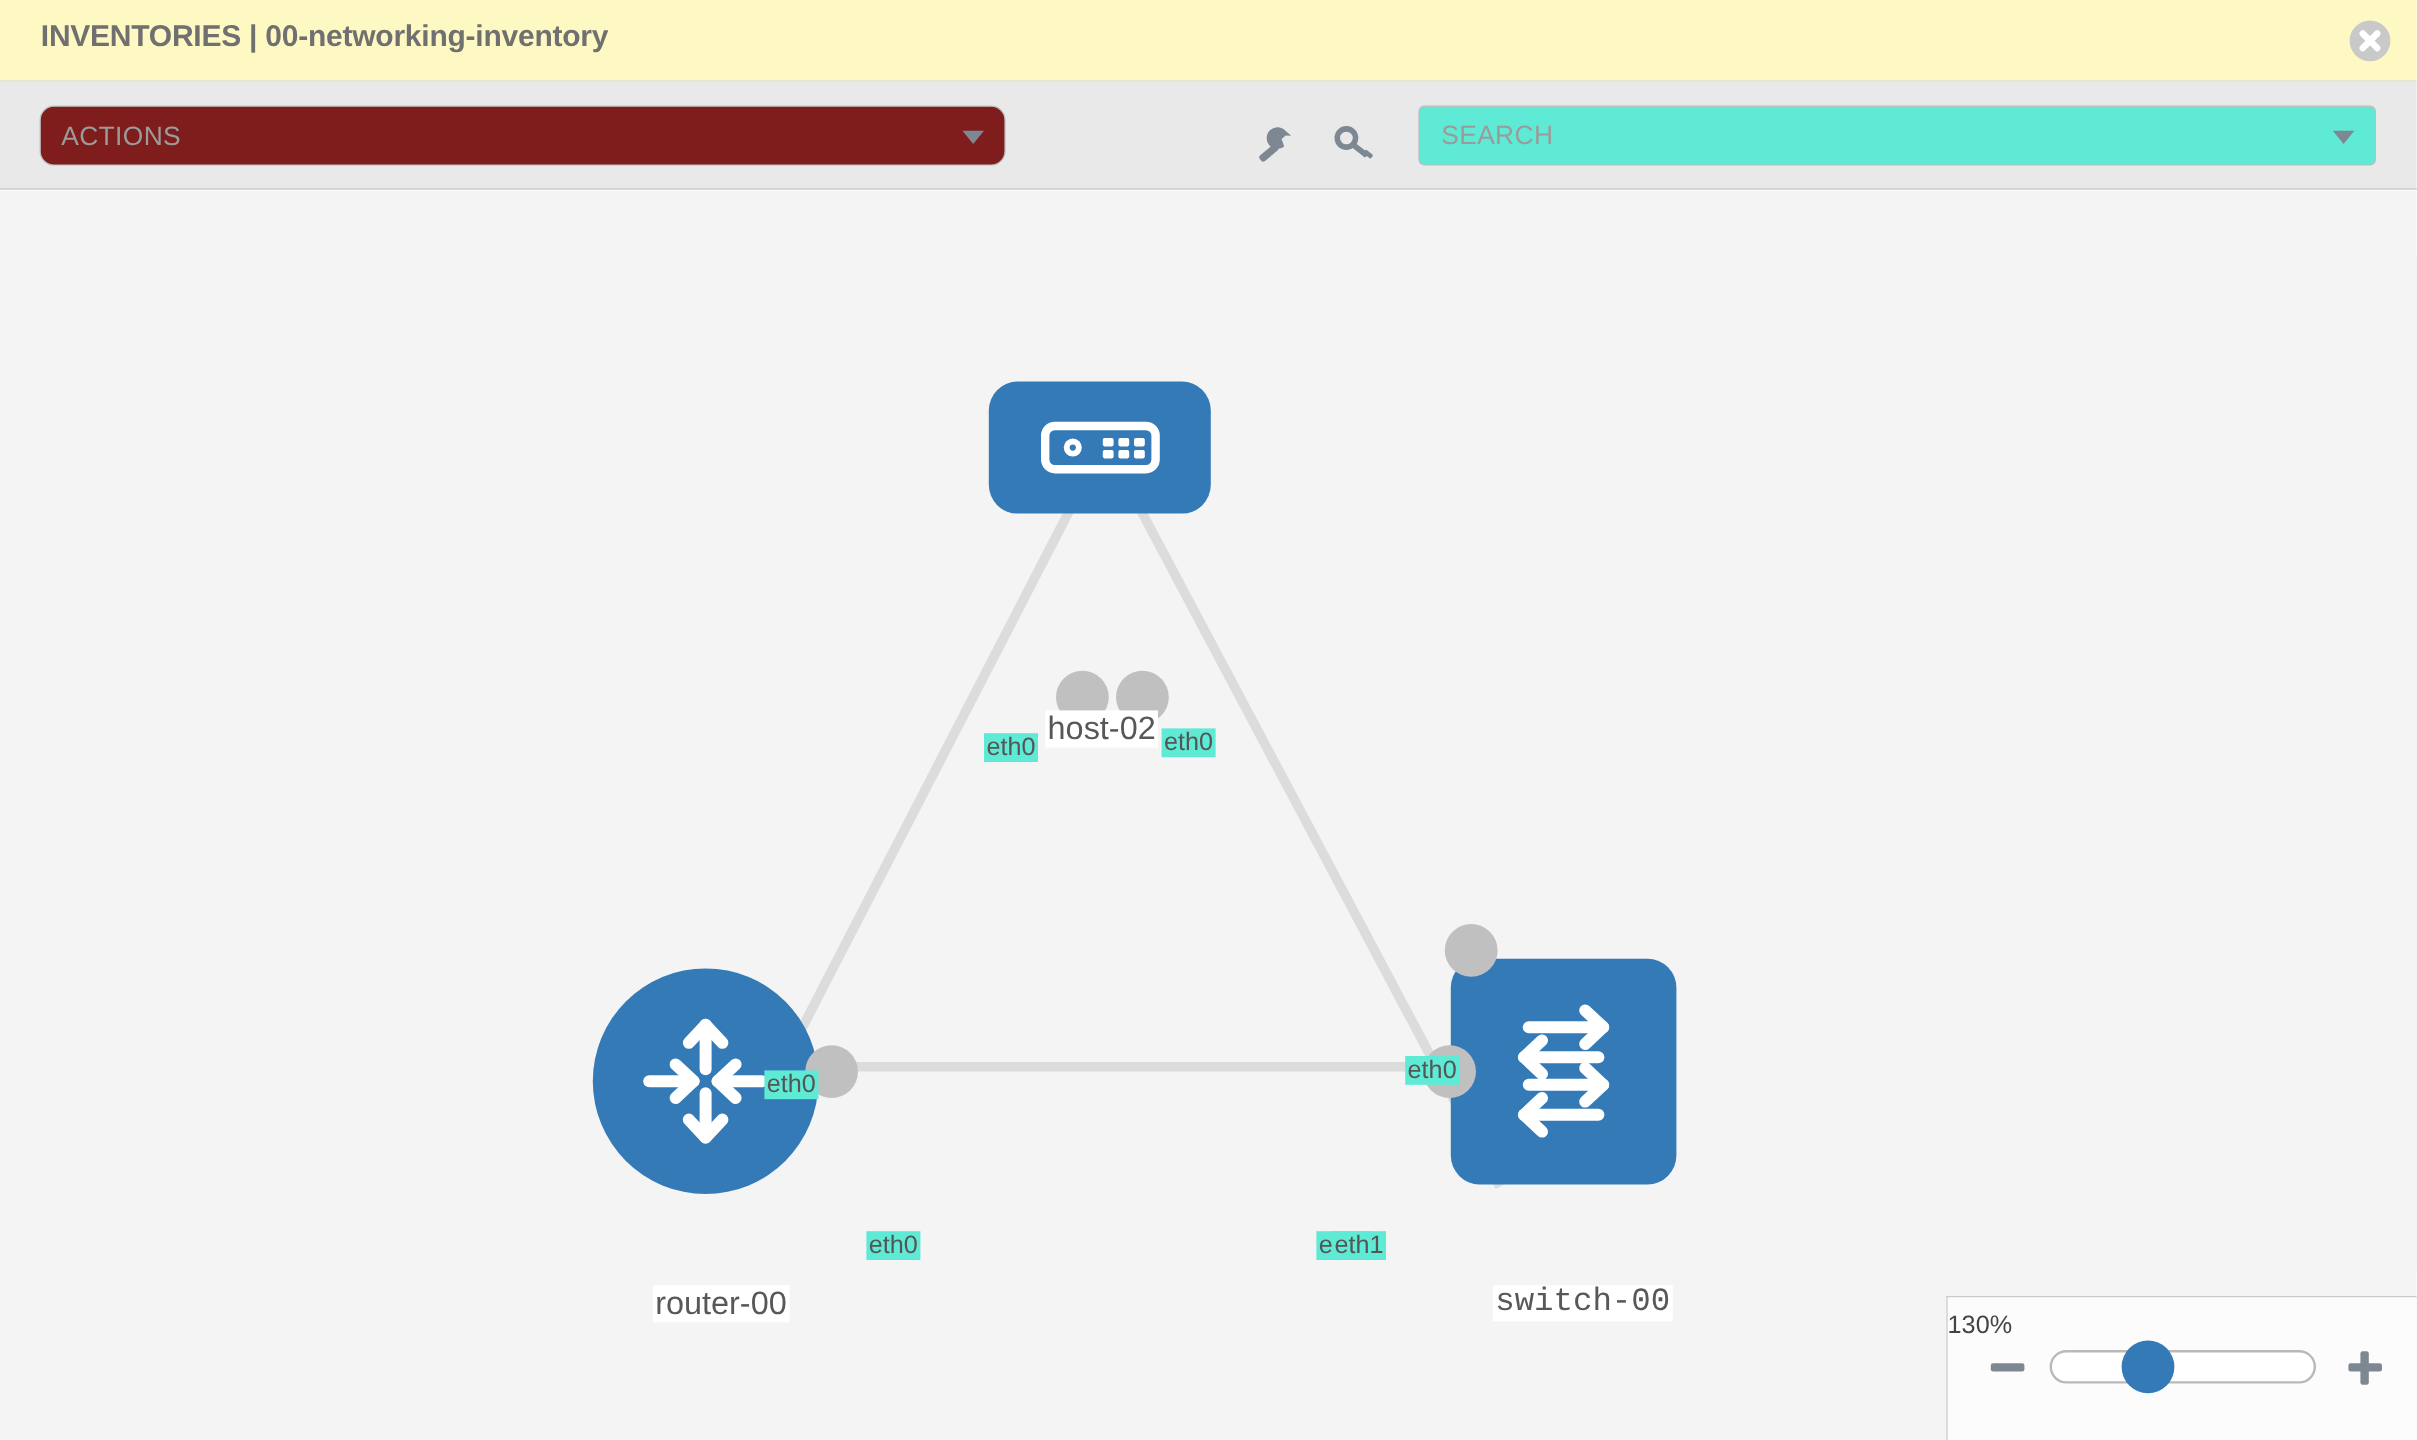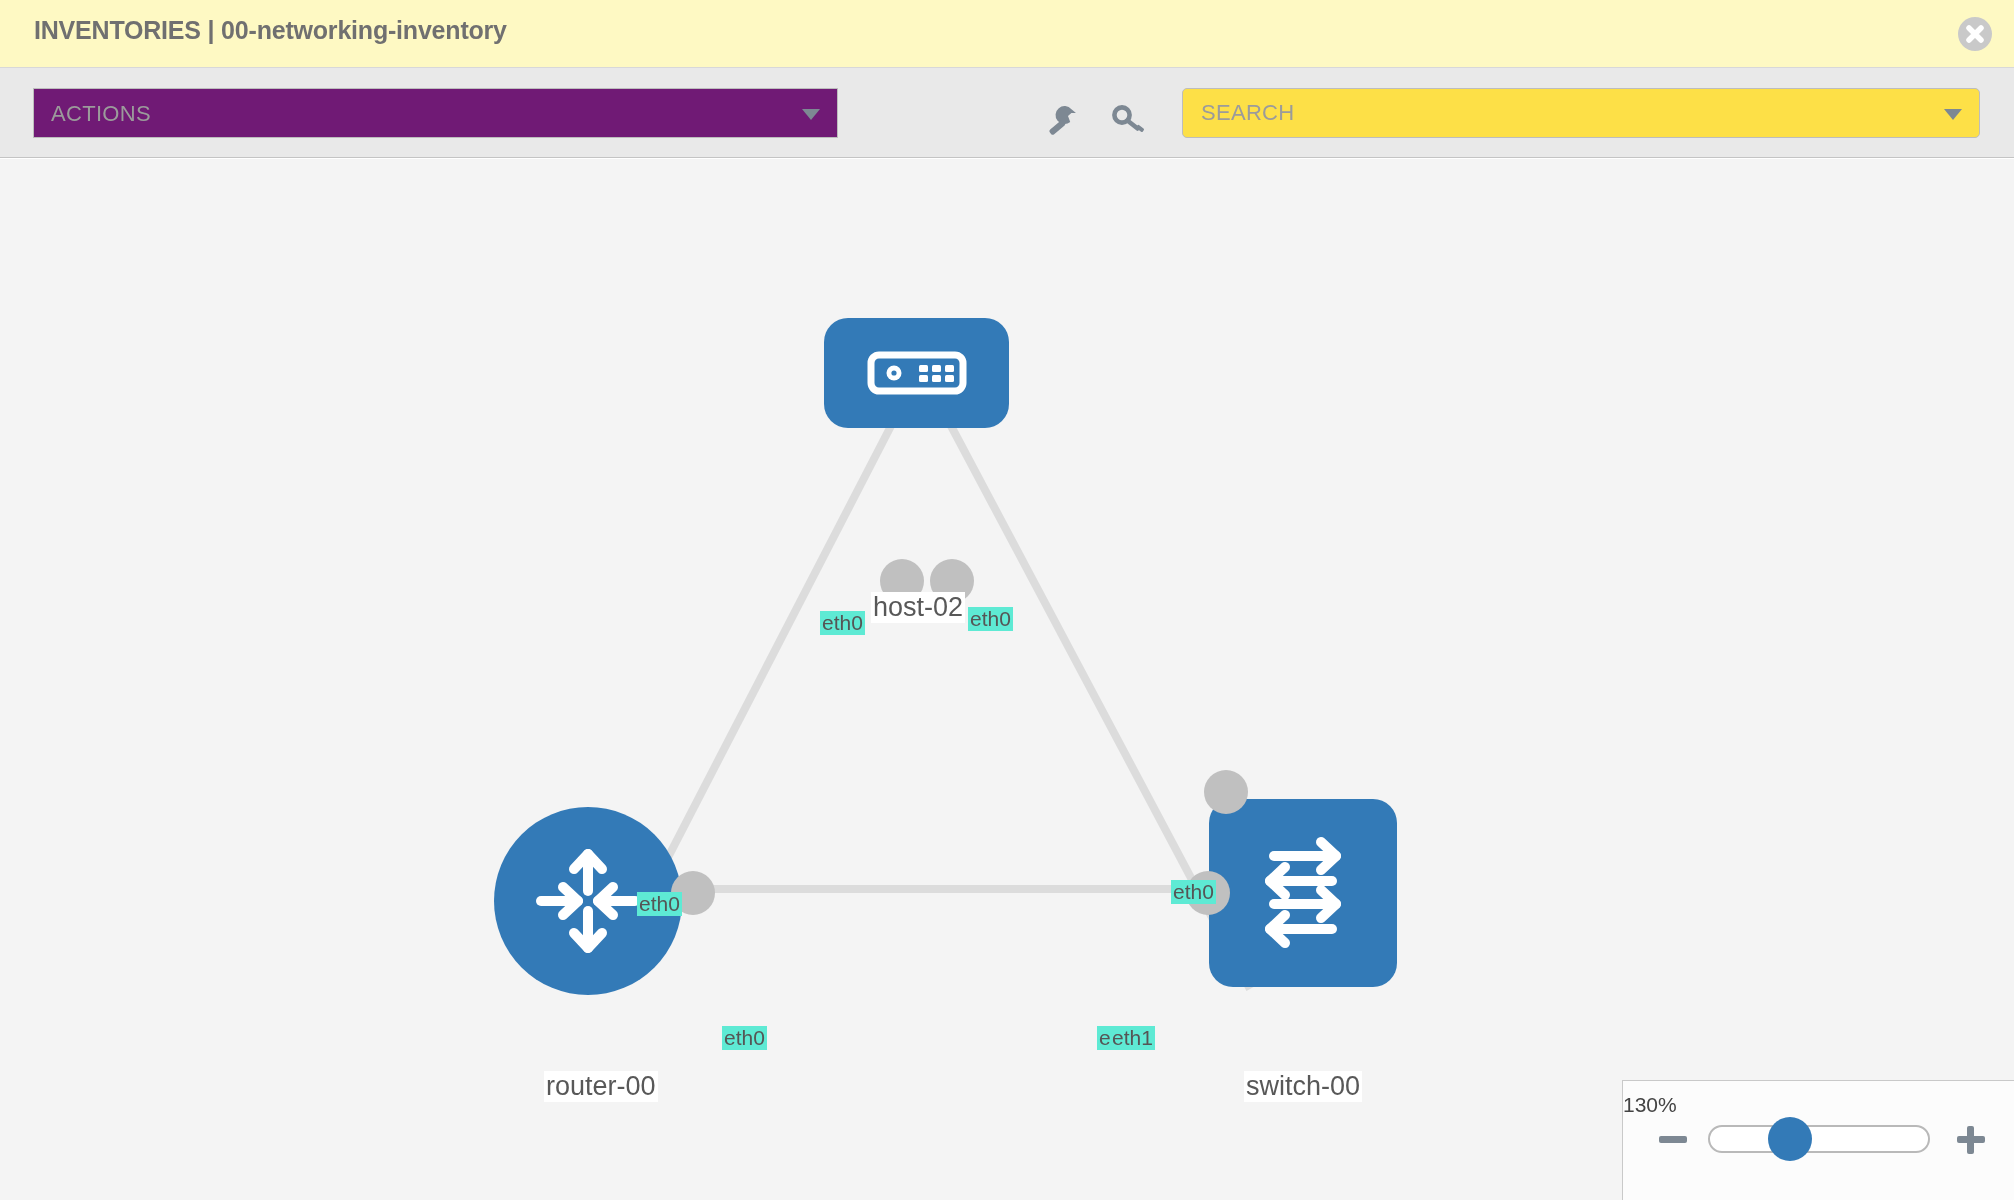--- a/index.html
+++ b/index.html
@@ -51,23 +51,23 @@
     position: absolute;
     left: 0; top: 68px;
     width: 2014px; height: 90px;
     background: #e9e9e9;
     border-bottom: 1px solid #c4c4c4;
   }
   .actions-select {
     position: absolute;
     left: 33px; top: 20px;
     width: 805px; height: 50px;
-    background: #701a75;
+    background: #7f1d1d;
     border: 1px solid #bdbdbd;
-    border-radius: 0;
+    border-radius: 12px;
     cursor: pointer;
   }
   .actions-select .label {
     position: absolute;
     left: 17px; top: 12px;
     font-size: 22px;
     color: #9b9b9b;
     letter-spacing: 0.3px;
   }
   .caret {
@@ -85,21 +85,21 @@
     width: 40px; height: 40px;
     cursor: pointer;
   }
   .tool-icon.wrench { left: 1040px; }
   .tool-icon.key    { left: 1108px; }
 
   .search-box {
     position: absolute;
     left: 1182px; top: 20px;
     width: 798px; height: 50px;
-    background: #fde047;
+    background: #5eead4;
     border: 1px solid #bdbdbd;
     border-radius: 5px;
     cursor: text;
   }
   .search-box input {
     position: absolute;
     left: 16px; top: 8px;
     width: 720px; height: 32px;
     border: none; outline: none;
     background: transparent;
@@ -326,21 +326,21 @@
             <line x1="30" y1="70" x2="92" y2="70"></line>
             <polyline points="77,56 92,70 77,84"></polyline>
             <line x1="88" y1="95" x2="26" y2="95"></line>
             <polyline points="41,81 26,95 41,109"></polyline>
           </g>
         </svg>
       </div>
     </div>
     <div class="port" style="position:absolute; left:1204px; top:611px;"></div>
     <div class="port" style="position:absolute; left:1186px; top:712px;"></div>
-    <div class="node-label" style="left:1244px; top:912px;">switch-00</div>
+    <div class="node-label" style="left:1244px; top:912px;font-family:Liberation Mono, monospace;">switch-00</div>
     <div class="edge-label" style="left:1171px; top:721px;">eth0</div>
     <div class="edge-label" style="left:1097px; top:867px; z-index:1;">eth0</div>
     <div class="edge-label" style="left:1110px; top:867px; z-index:2;">eth1</div>
 
     <div class="zoom-panel" style="top:921px;">
       <div class="zoom-value">130%</div>
       <div class="zoom-minus"></div>
       <div class="zoom-track"></div>
       <div class="zoom-thumb"></div>
       <div class="zoom-plus"></div>

